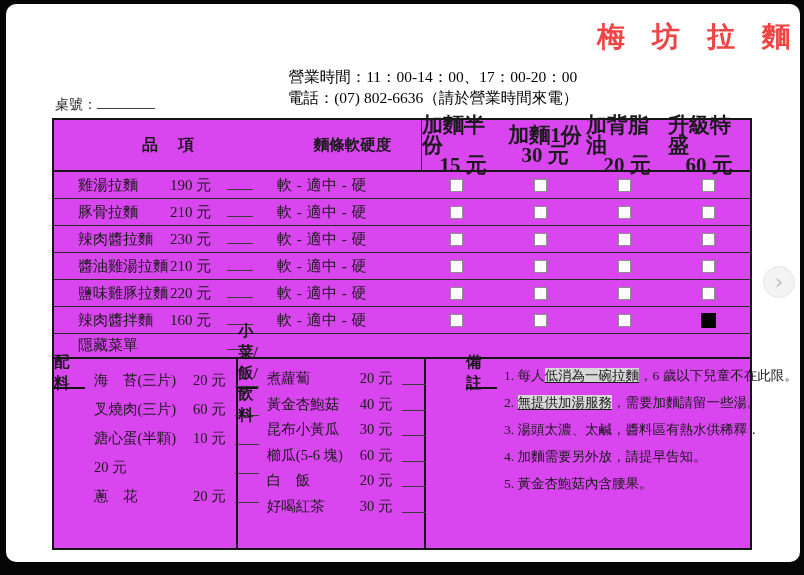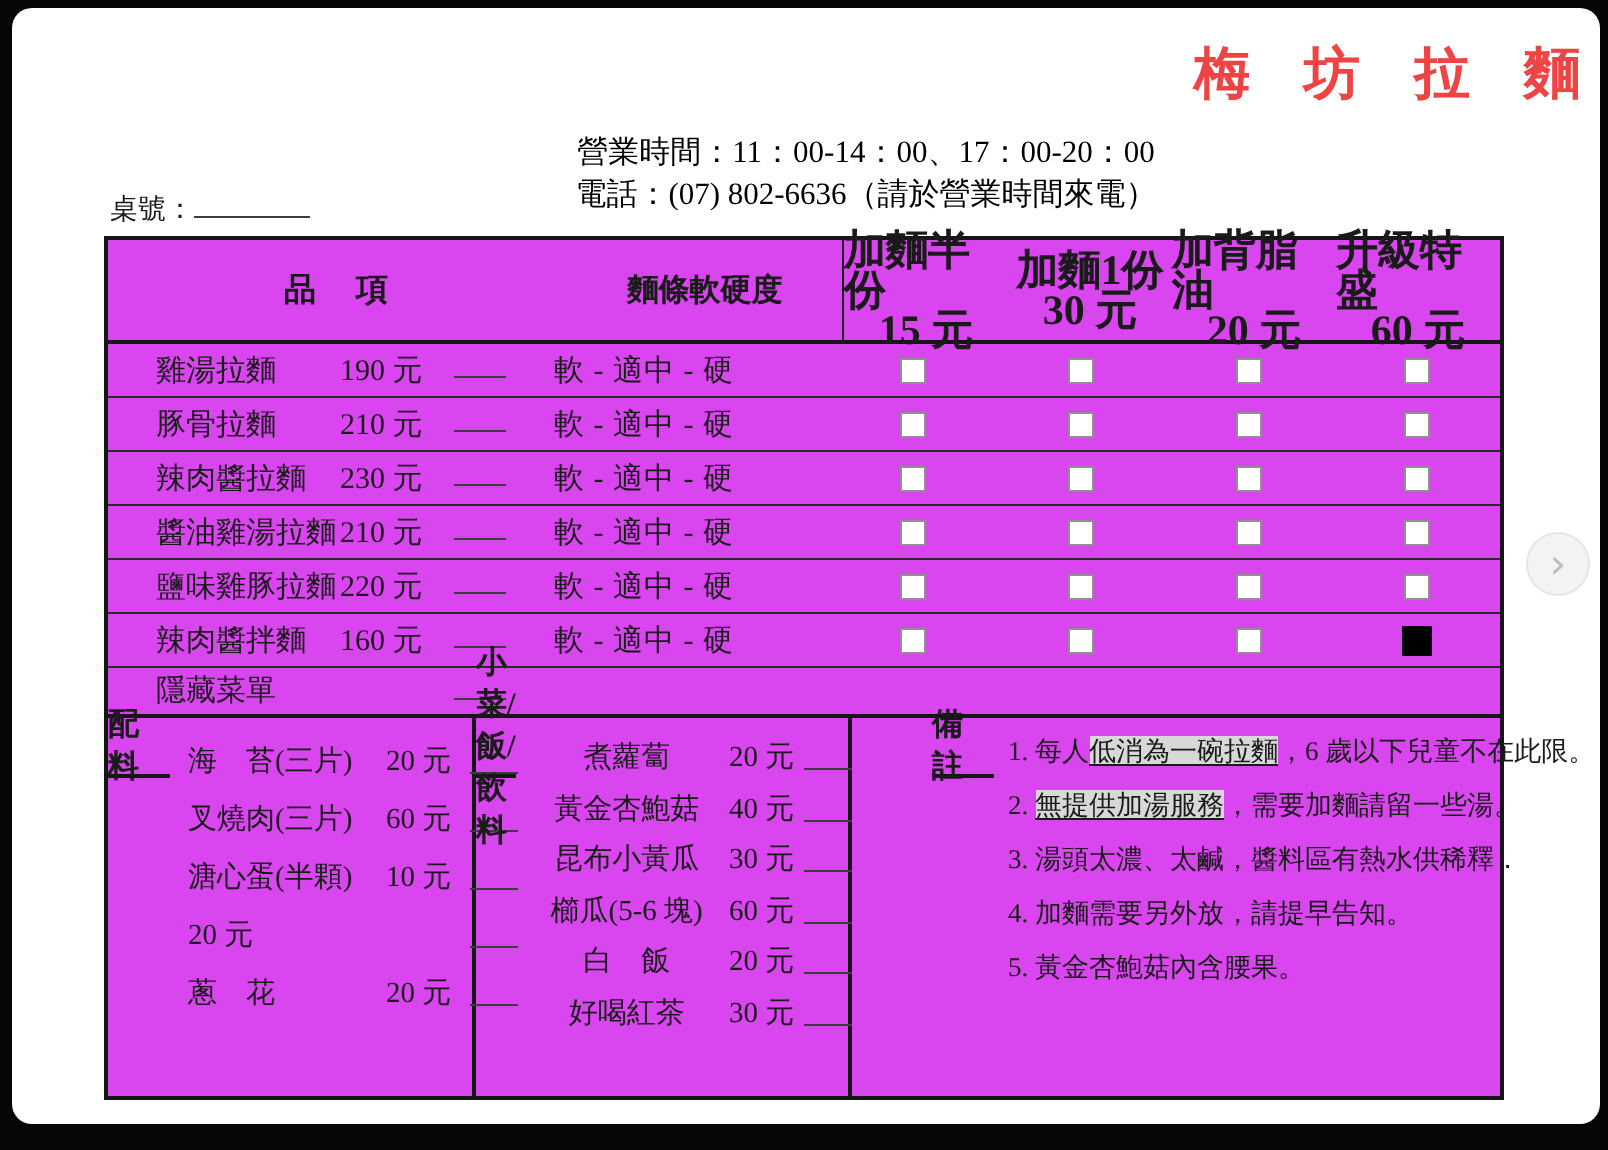--- a/index.html
+++ b/index.html
@@ -64,21 +64,21 @@
   .sec-col { display: flex; flex-direction: row; min-width: 0; }
   .col-toppings { width: 184px; border-right: 2px solid #151515; }
   .col-sides    { width: 188px; border-right: 2px solid #151515; }
   .col-notes    { flex: 1; padding-left: 40px; }
   .sec-head { height: 30px; border-bottom: 2px solid #151515; display: flex; align-items: center; justify-content: center; font-weight: bold; font-size: 15.5px; }
   .sec-body { flex: 1; padding: 7px 9px 0 9px; }
   .line { display: flex; align-items: center; height: 29px; font-size: 14.5px; white-space: nowrap; }
   .line .nm { width: 99px; }
   .line .pr { width: 42px; }
   .line .blank { margin-left: auto; width: 24px; }
-  .col-sides .line { height: 25.5px; text-align: center; }
+  .col-sides .line { height: 25.5px; }
   .col-sides .line .nm { width: 93px; }
 
   .col-notes .sec-body { padding: 8px 6px 0 7px; }
   .note-line { font-size: 13.5px; line-height: 18px; margin-bottom: 9px; white-space: nowrap; }
   .hl { background: #d8d8d8; text-decoration: underline; text-underline-offset: 2px; }
 
   .next-btn {
     position: absolute; right: 5px; top: 262px;
     width: 32px; height: 32px; border-radius: 50%;
     background: #f3f3f3; border: 1px solid #e6e6e6;

